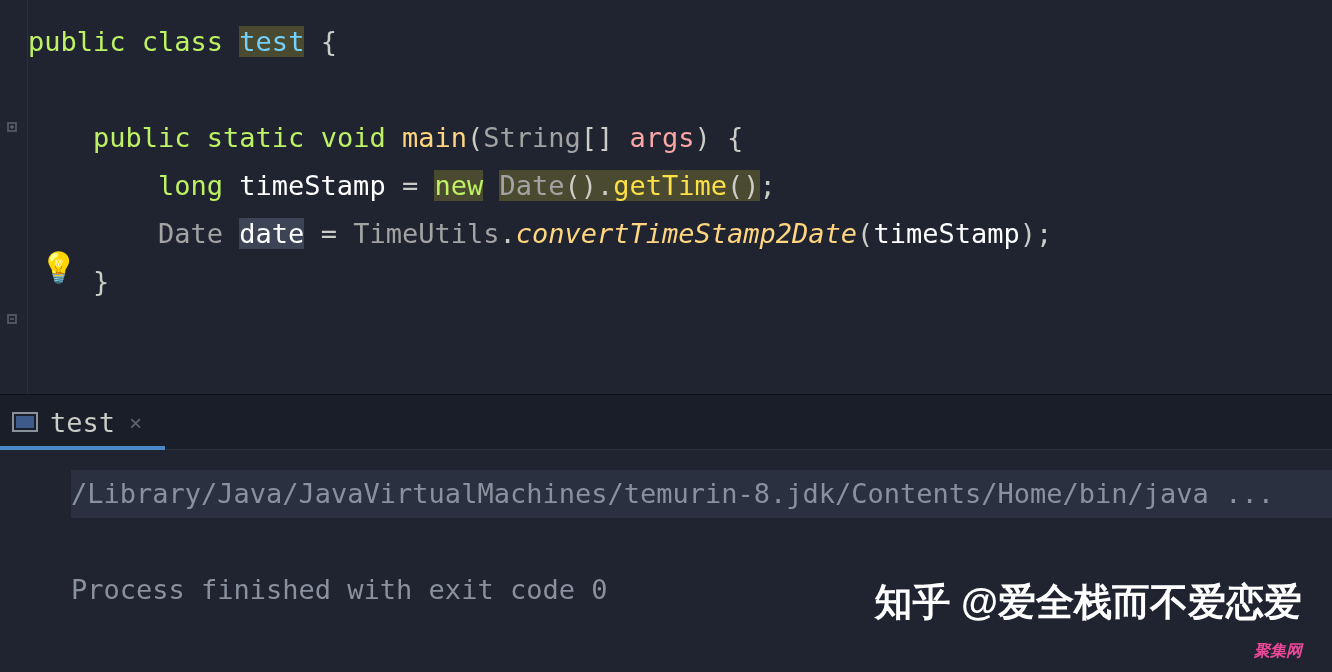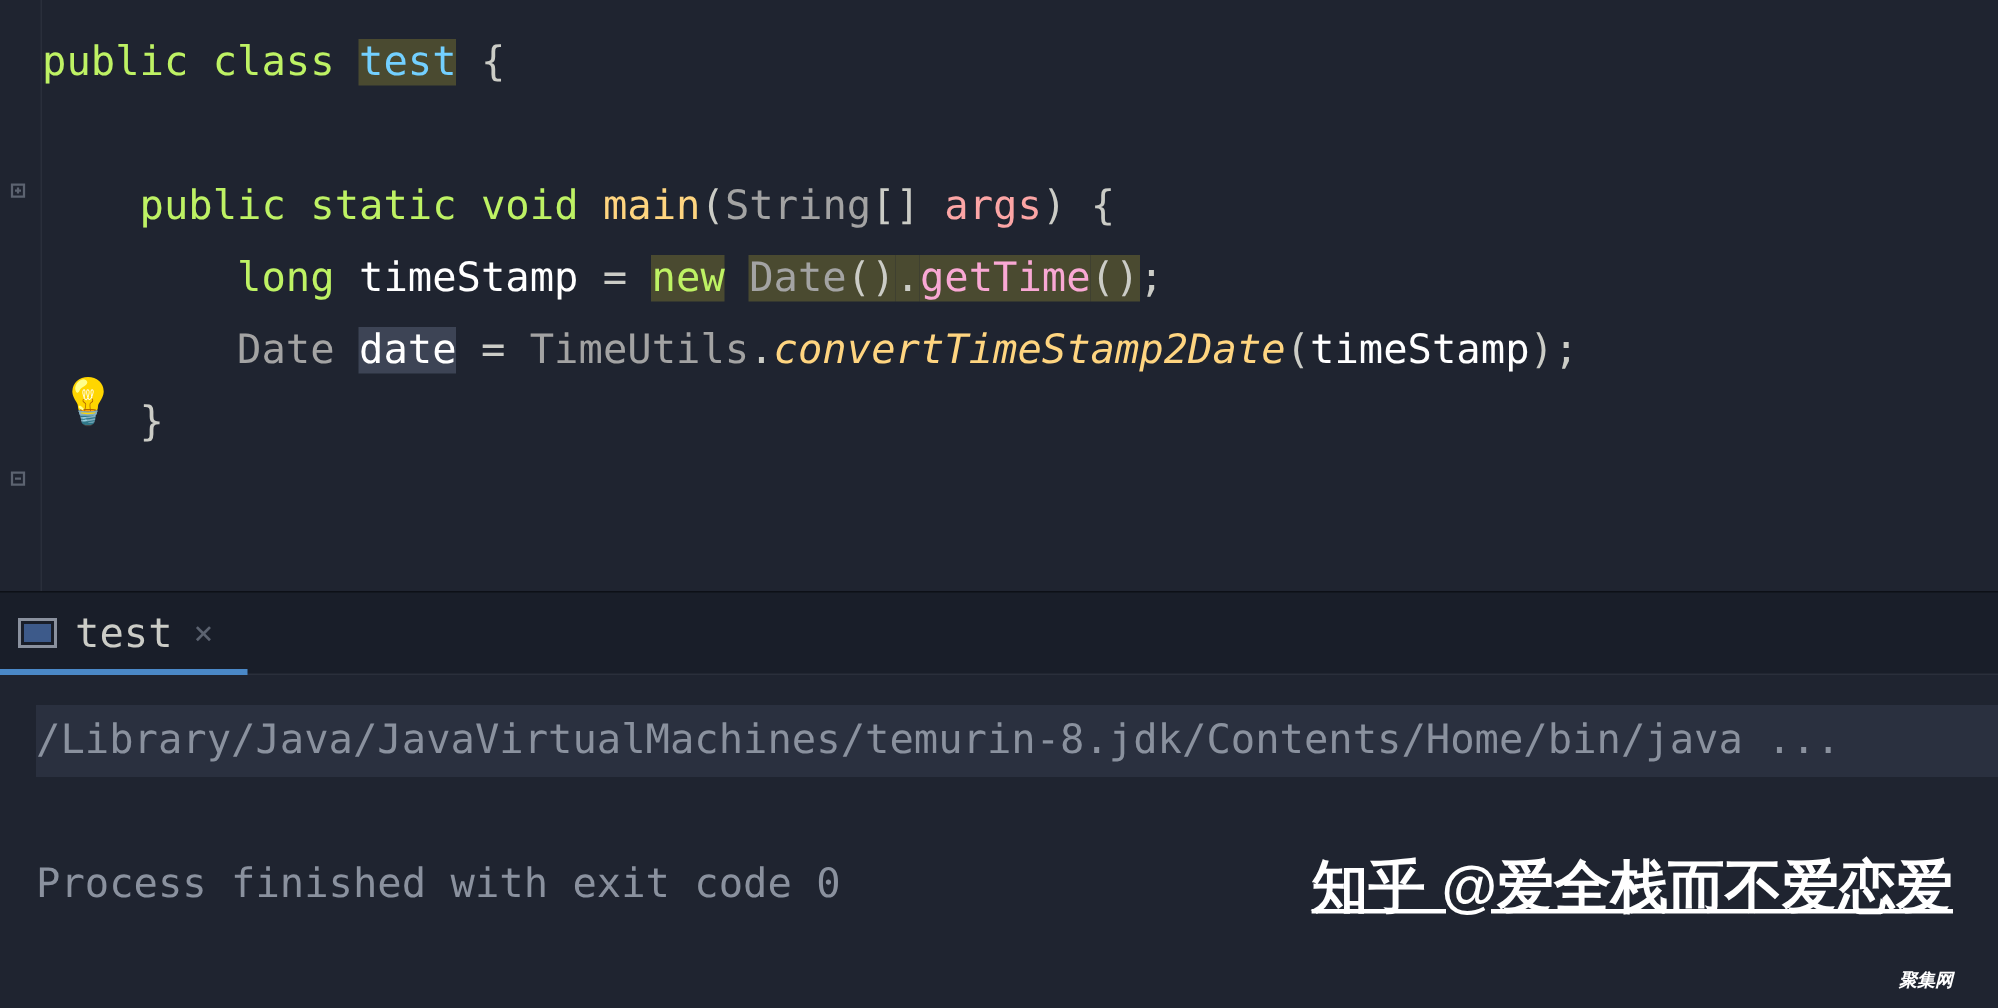--- a/index.html
+++ b/index.html
@@ -56,21 +56,21 @@
   padding-left: 0;
   height: 48px;
 }
 .current-line {
   background: #2a303f;
 }
 .kw { color: #bef264; }
 .type { color: #a3a3a3; }
 .cls { color: #73d0ff; }
 .method { color: #ffd580; }
-.method-call { color: #f9a8d4; }
+.method-call { color: #fde047; }
 .static-call { font-style: italic; color: #ffd580; }
 .param { color: #fca5a5; }
 .var { color: #ffffff; }
 .punct { color: #cbccc6; }
 .paren-match { background: #3d4f66; border: 1px solid #5a7a9e; }
 .highlight-class { background: #4a4a30; }
 .highlight-usage { background: #3d4455; }
 .highlight-new { background: #4a4a30; }
 .sys { color: #73d0ff; background: #3d4455; }
 .out { color: #d4bfff; font-style: italic; background: #3d4455; }
@@ -116,21 +116,21 @@
   position: absolute;
   left: 0;
   width: 165px;
   height: 4px;
   background: #4a88c7;
   top: 446px;
 }
 
 .console-area {
   background: #1f2430;
-  padding-left: 24px;
+  padding-left: 71px;
   padding-top: 20px;
   line-height: 48px;
   height: 222px;
   position: relative;
 }
 .console-line {
   color: #8a919e;
   white-space: pre;
 }
 .console-path {
@@ -150,36 +150,35 @@
   left: 2px;
   width: 24px;
   height: 28px;
   background: #2a303f;
   border-radius: 3px;
 }
 
 .watermark {
   position: absolute;
   right: 30px;
-  bottom: 55px;
+  bottom: 44px;
   color: #ffffff;
   font-family: sans-serif;
   font-size: 38px;
   font-weight: bold;
   display: flex;
   gap: 10px;
-  text-decoration: underline;
 }
 .watermark-sub {
   position: absolute;
   right: 30px;
   bottom: 10px;
-  color: #ffffff;
+  color: #ec4899;
   font-family: sans-serif;
-  font-size: 12px;
+  font-size: 16px;
   font-weight: bold;
   font-style: italic;
 }
 </style>
 </head>
 <body>
 
 <div class="editor-area">
   <div class="gutter">
     <div class="fold-marker" style="top:118px">

